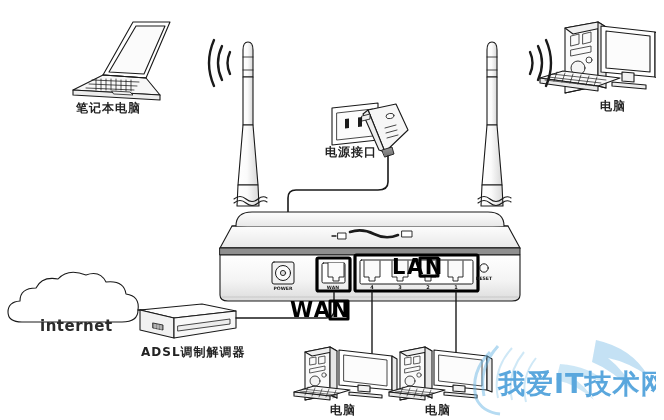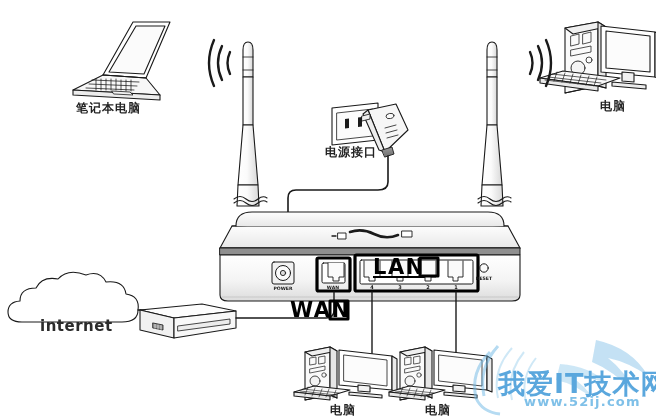--- a/index.html
+++ b/index.html
@@ -411,25 +411,25 @@
   </svg>
 
   <div class="lbl lbl-cn" style="left:76px; top:100px;">笔记本电脑</div>
 
   <div class="lbl lbl-cn" style="left:600px; top:98px;">电脑</div>
 
   <div class="lbl lbl-cn" style="left:325px; top:144px;">电源接口</div>
 
   <div class="lbl lbl-internet" style="left:40px; top:317px;">internet</div>
 
+  <div class="lbl lbl-cn" style="left:141px; top:344px;">ADSL调制解调器</div>
 
   <div class="lbl lbl-cn" style="left:330px; top:402px;">电脑</div>
 
   <div class="lbl lbl-cn" style="left:425px; top:402px;">电脑</div>
 
   <div class="lbl lbl-port" style="left:290px; top:298px;">WAN</div>
 
-  <div class="lbl lbl-port" style="left:373px; top:255px;text-decoration:underline;">LAN</div>
+  <div class="lbl lbl-port" style="left:392px; top:255px;">LAN</div>
 
   <div class="wm wm-main" style="left:498px; top:366px;">我爱IT技术网</div>
-  <div class="wm wm-url" style="left:524px; top:394px;">www.52ij.com</div>
 
 </div>
 
 </body></html>

